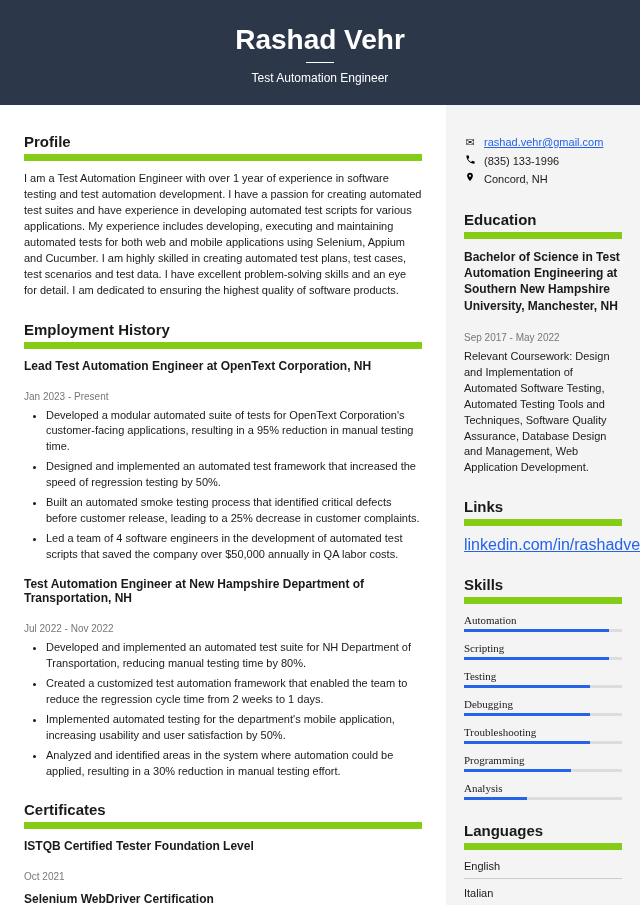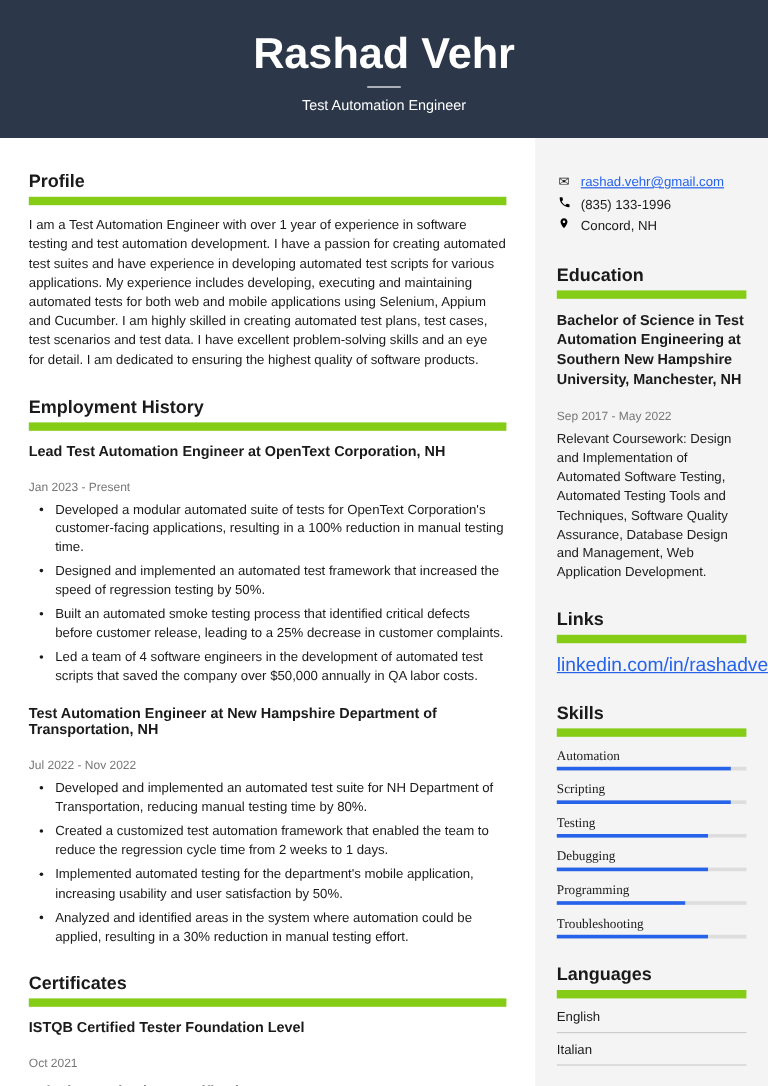--- a/index.html
+++ b/index.html
@@ -9,21 +9,21 @@
     background: #fff;
     color: #1a1a1a;
   }
   .header {
     background: #2c3749;
     color: #fff;
     text-align: center;
     padding: 24px 0 20px;
   }
   .header h1 {
-    font-size: 36px;
+    font-size: 28px;
     font-weight: 700;
     margin-bottom: 6px;
   }
   .header .divider {
     width: 28px;
     height: 1px;
     background: #fff;
     margin: 0 auto 8px;
   }
   .header .subtitle {
@@ -153,21 +153,21 @@
 <div class="body">
   <div class="main">
     <h2 class="section-title">Profile</h2>
     <p class="profile-text">I am a Test Automation Engineer with over 1 year of experience in software testing and test automation development. I have a passion for creating automated test suites and have experience in developing automated test scripts for various applications. My experience includes developing, executing and maintaining automated tests for both web and mobile applications using Selenium, Appium and Cucumber. I am highly skilled in creating automated test plans, test cases, test scenarios and test data. I have excellent problem-solving skills and an eye for detail. I am dedicated to ensuring the highest quality of software products.</p>
 
     <h2 class="section-title">Employment History</h2>
     <div id="jobs">
         <div class="job-title">Lead Test Automation Engineer at OpenText Corporation, NH</div>
         <div class="date">Jan 2023 - Present</div>
         <ul class="bullets">
-          <li>Developed a modular automated suite of tests for OpenText Corporation's customer-facing applications, resulting in a 100% reduction in manual testing time.</li>
+          <li>Developed a modular automated suite of tests for OpenText Corporation's customer-facing applications, resulting in a 95% reduction in manual testing time.</li>
           <li>Designed and implemented an automated test framework that increased the speed of regression testing by 50%.</li>
           <li>Built an automated smoke testing process that identified critical defects before customer release, leading to a 25% decrease in customer complaints.</li>
           <li>Led a team of 4 software engineers in the development of automated test scripts that saved the company over $50,000 annually in QA labor costs.</li>
         </ul>
         <div class="job-title">Test Automation Engineer at New Hampshire Department of Transportation, NH</div>
         <div class="date">Jul 2022 - Nov 2022</div>
         <ul class="bullets">
           <li>Developed and implemented an automated test suite for NH Department of Transportation, reducing manual testing time by 80%.</li>
           <li>Created a customized test automation framework that enabled the team to reduce the regression cycle time from 2 weeks to 1 days.</li>
           <li>Implemented automated testing for the department's mobile application, increasing usability and user satisfaction by 50%.</li>
@@ -234,29 +234,35 @@
             <div class="skill-fill" style="width: 80%;"></div>
           </div>
         </div>
         <div class="skill">
           <div class="skill-name">Debugging</div>
           <div class="skill-bar">
             <div class="skill-fill" style="width: 80%;"></div>
           </div>
         </div>
         <div class="skill">
+          <div class="skill-name">Troubleshooting</div>
+          <div class="skill-bar">
+            <div class="skill-fill" style="width: 80%;"></div>
+          </div>
+        </div>
+        <div class="skill">
           <div class="skill-name">Programming</div>
           <div class="skill-bar">
             <div class="skill-fill" style="width: 68%;"></div>
           </div>
         </div>
         <div class="skill">
-          <div class="skill-name">Troubleshooting</div>
-          <div class="skill-bar">
-            <div class="skill-fill" style="width: 80%;"></div>
+          <div class="skill-name">Analysis</div>
+          <div class="skill-bar">
+            <div class="skill-fill" style="width: 40%;"></div>
           </div>
         </div>
       </div>
 
     <h2 class="section-title">Languages</h2>
     <div id="langs">
         <div class="lang">English</div>
         <div class="lang">Italian</div>
       </div>
   </div>

